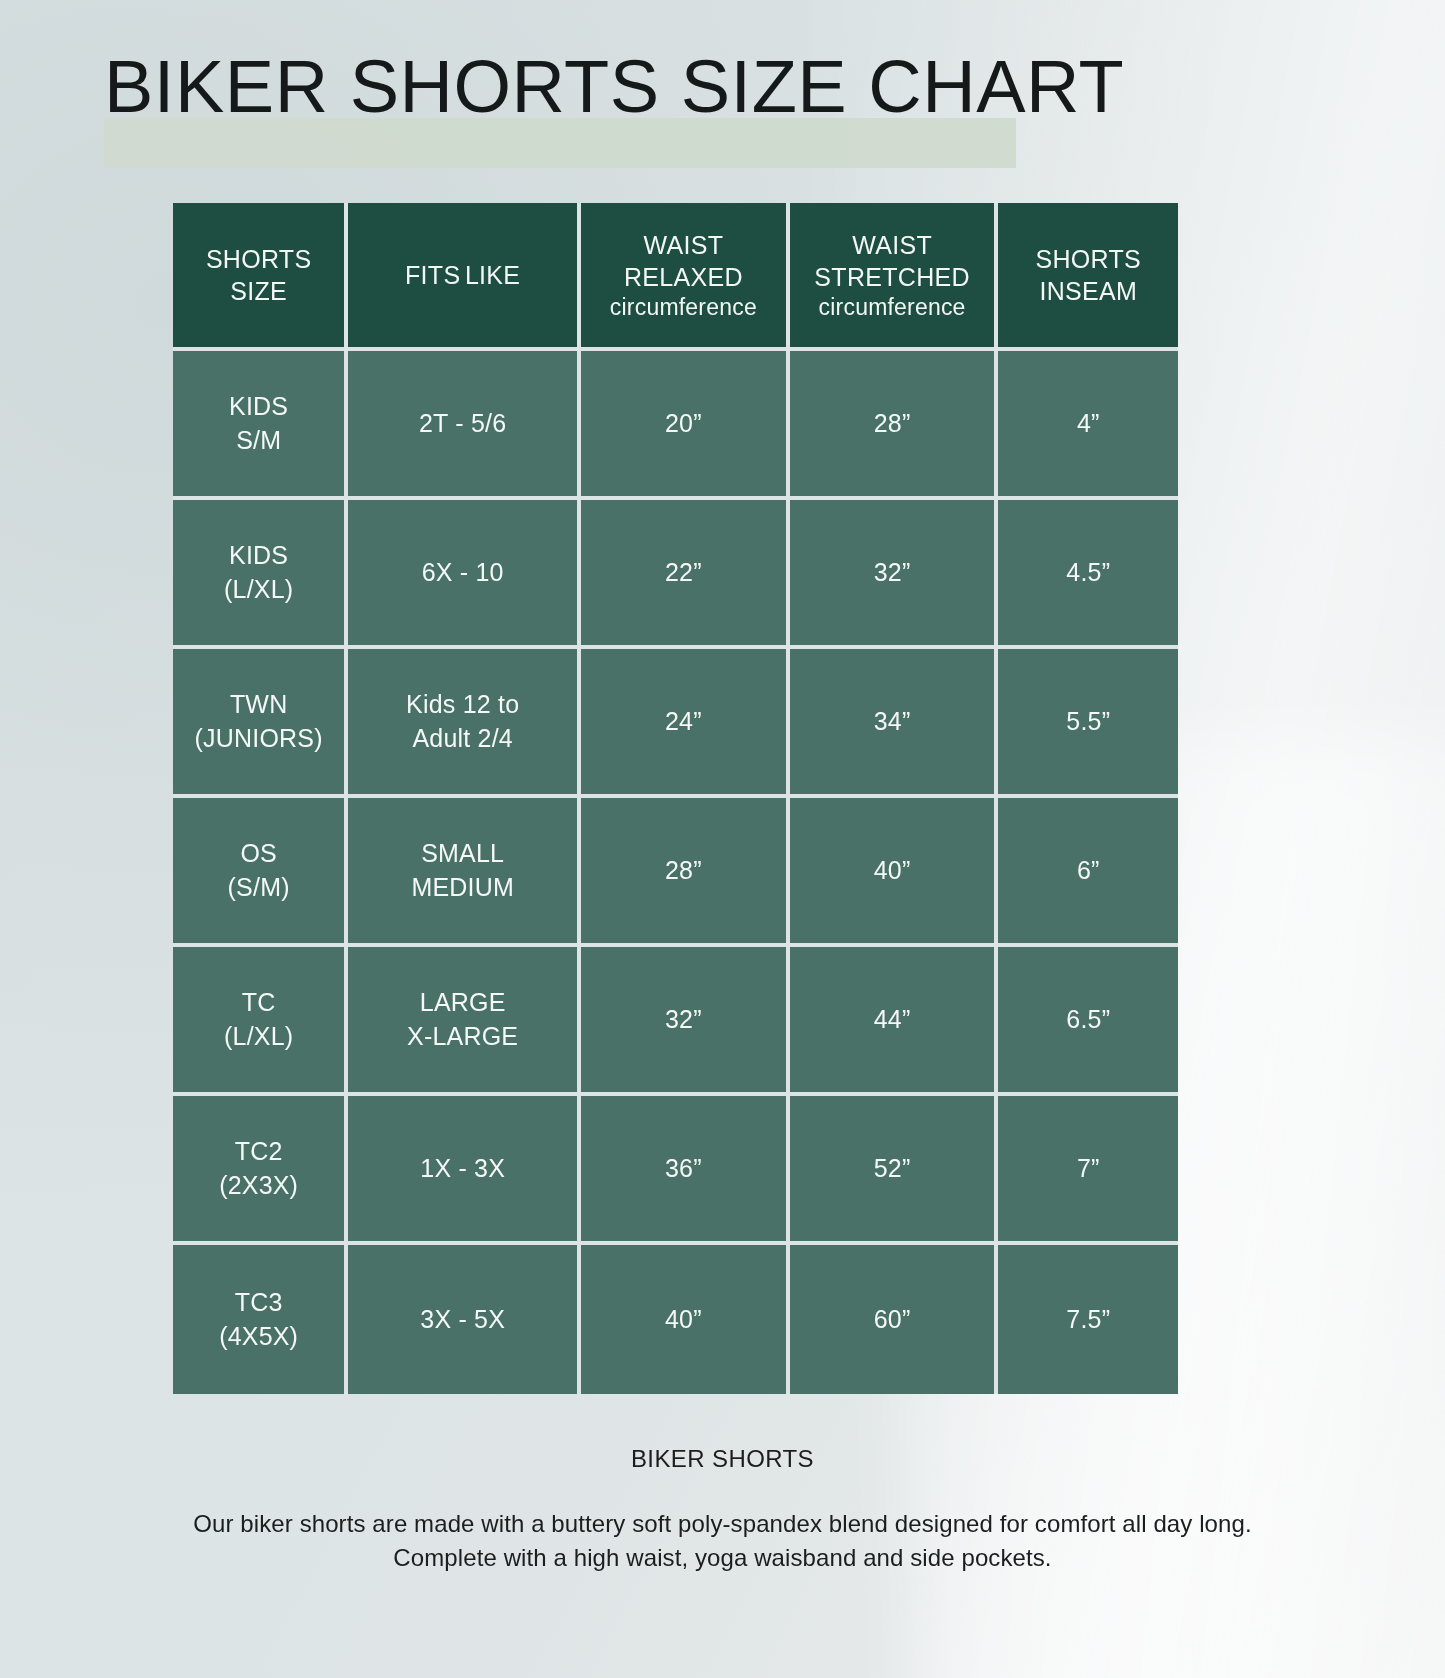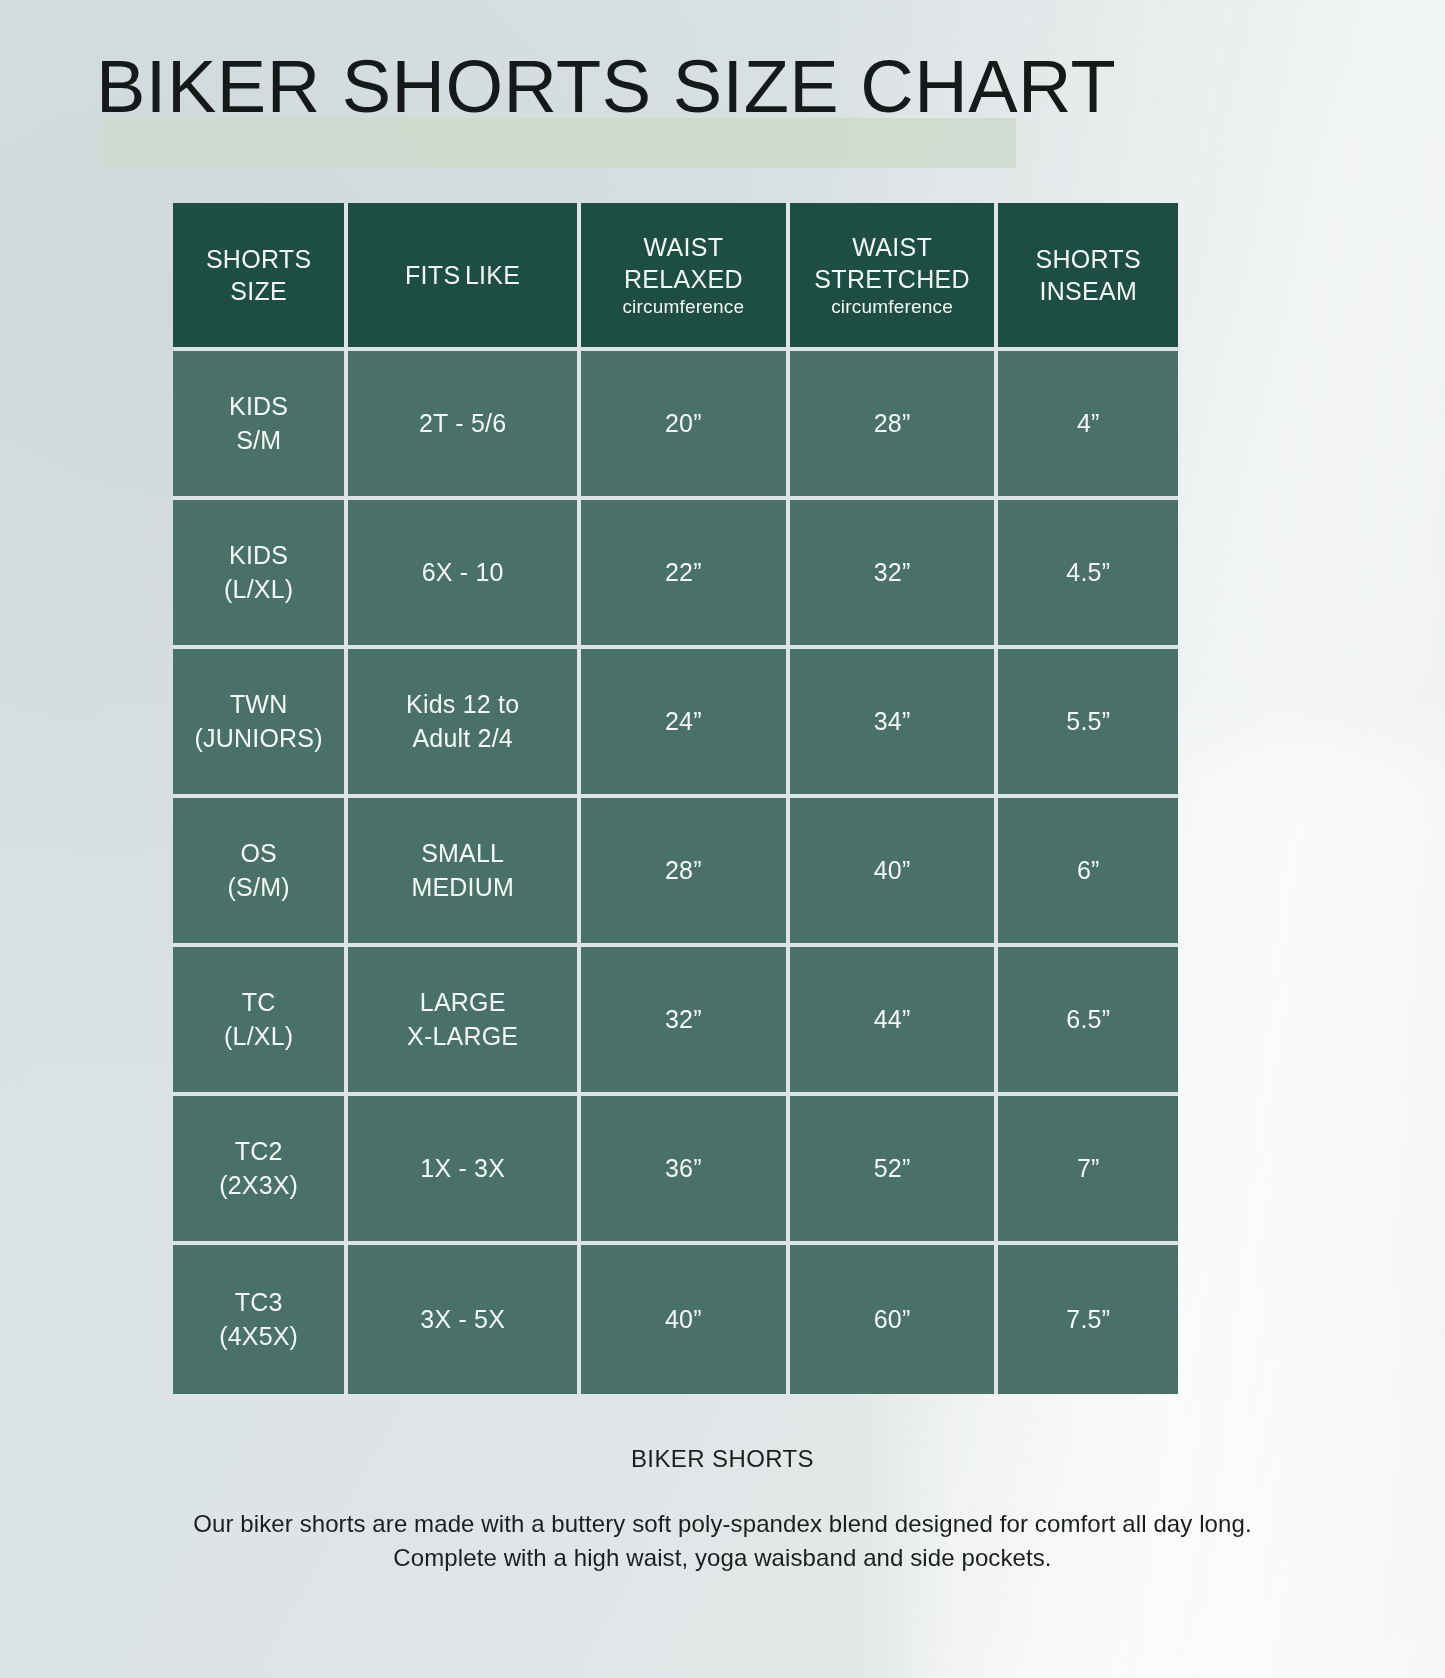--- a/index.html
+++ b/index.html
@@ -67,21 +67,21 @@
   }
   .title-highlight{
     position:absolute;
     left:104px; top:94px;
     width:912px; height:50px;
     background:#cfdace;
     opacity:0.92;
   }
   .title-text{
     position:absolute;
-    left:96px; top:26px;
+    left:104px; top:26px;
     font-size:74px;
     letter-spacing:0.5px;
     color:#16191a;
     font-weight:400;
     white-space:nowrap;
     line-height:1;
     text-align:center;
   }
 
   
@@ -104,21 +104,21 @@
     border-bottom:4px solid #dde4e5;
     font-weight:400;
   }
   .thead-cell:last-child{ border-right:none; }
   .th-main{
     font-size:25px;
     line-height:1.28;
     letter-spacing:0.3px;
   }
   .th-sub{
-    font-size:19px;
+    font-size:23px;
     line-height:1.2;
     letter-spacing:0.2px;
     display:block;
     margin-top:1px;
   }
 
   .body-cell{
     background:#4a7168;
     color:#f4f8f6;
     text-align:center;

